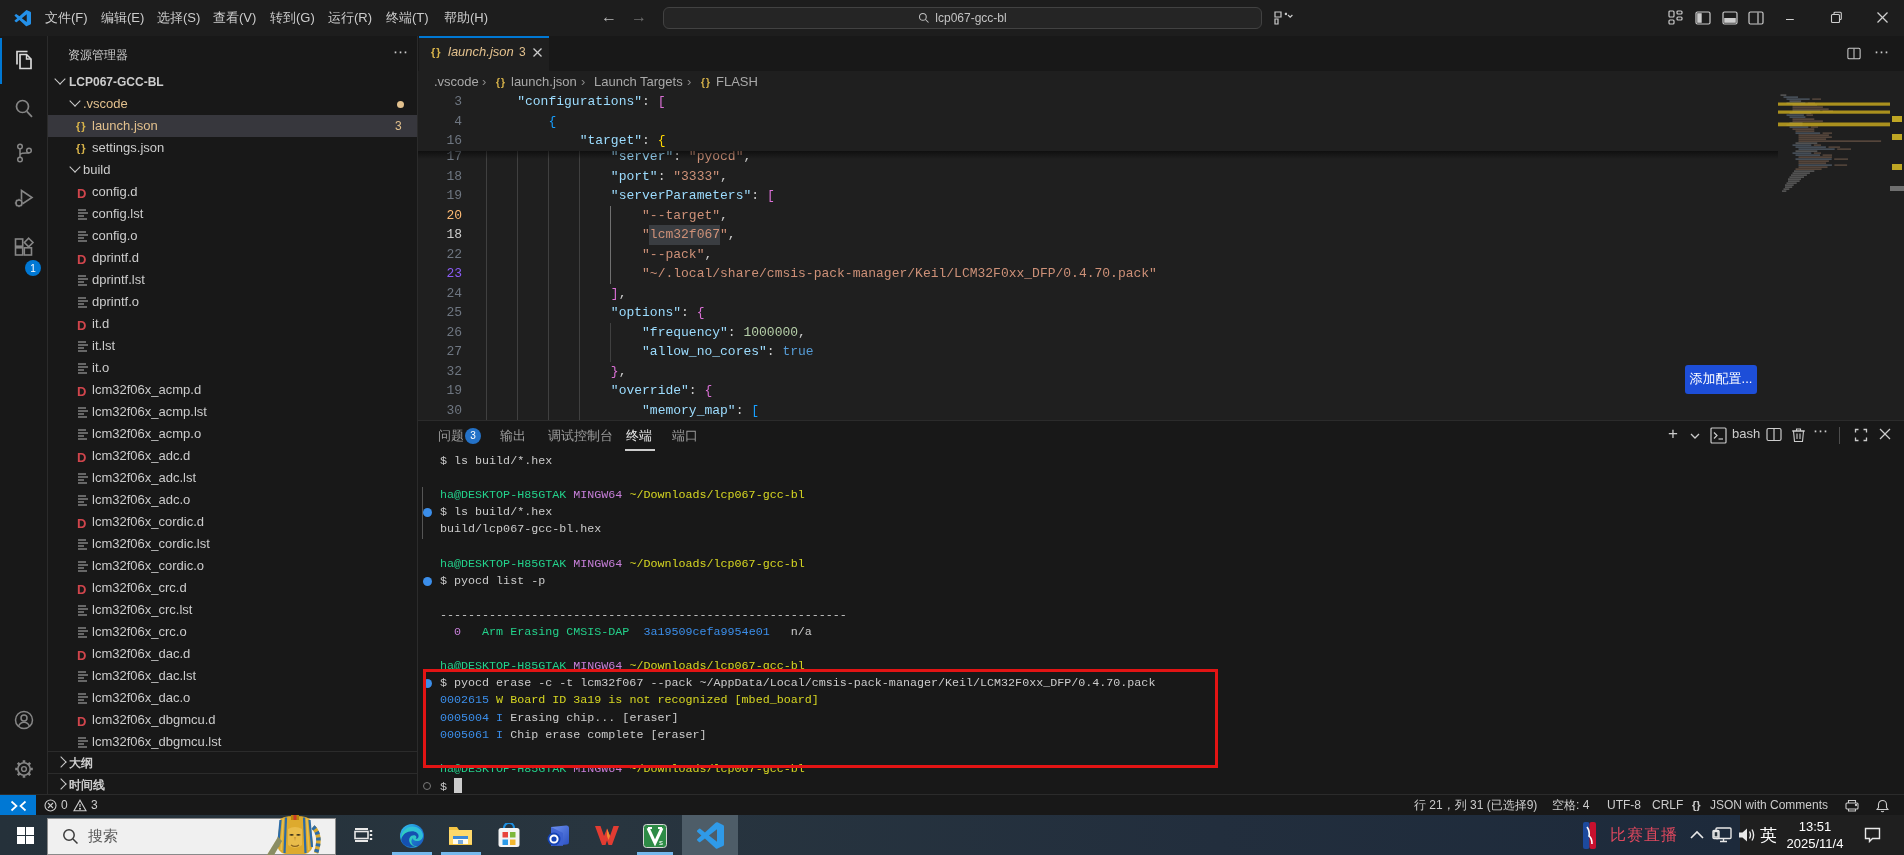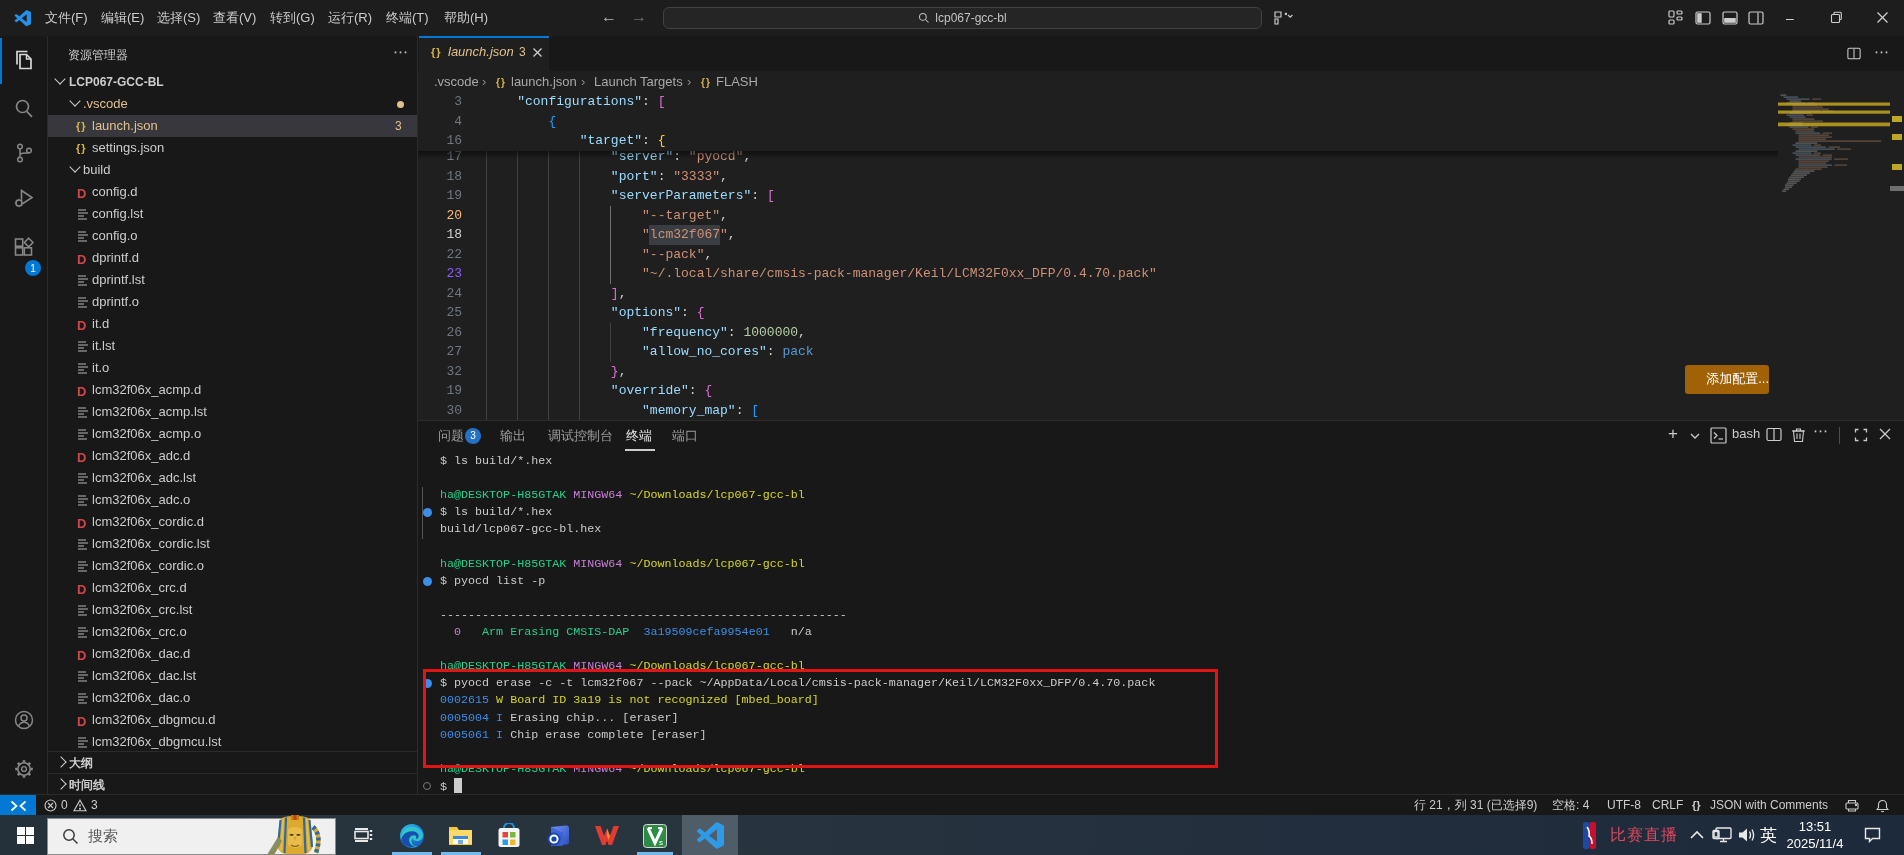--- a/index.html
+++ b/index.html
@@ -35,21 +35,21 @@
 .guide{position:absolute;width:1px;background:#404040}
 
 #panel{position:absolute;left:418px;top:420px;width:1486px;height:374px;background:#181818;border-top:1px solid #2b2b2b}
 .ptab{position:absolute;top:0;height:30px;line-height:30px;font-size:13px;color:#9d9d9d;white-space:nowrap}
 .trow{position:absolute;height:17px;line-height:17px;font-family:"Liberation Mono",monospace;font-size:11.7px;color:#cccccc;white-space:pre}
 .tg{color:#23d18b}.tm{color:#c77fd9}.ty{color:#d7d722}.tb{color:#3b8eea}
 
 #statusbar{position:absolute;left:0;top:794px;width:1904px;height:21px;background:#181818;border-top:1px solid #2b2b2b;color:#cccccc;font-size:12px}
 .sbitem{position:absolute;top:0;height:21px;line-height:20px;white-space:nowrap}
 
-#taskbar{position:absolute;left:0;top:815px;width:1904px;height:40px;background:linear-gradient(90deg,#25313a 0%,#28353f 35%,#222e3d 70%,#1d2a3b 100%)}
+#taskbar{position:absolute;left:0;top:815px;width:1740px;height:40px;background:linear-gradient(90deg,#25313a 0%,#28353f 35%,#222e3d 70%,#1d2a3b 100%)}
 .stripe{position:absolute;top:37px;height:3px;background:#76b9ed}
 </style></head>
 <body>
 <div id="app">
 <div id="titlebar">
   <svg class="abs" style="left:14px;top:10px" width="17" height="17" viewBox="0 0 100 100">
         <path fill="#2490e8" d="M96.5 10.7L76.7 1.2a6 6 0 0 0-6.8 1.2L31.9 37.1 15.3 24.5a4 4 0 0 0-5.1.2L4.9 29.5a4 4 0 0 0 0 5.9L19.3 48 4.9 60.6a4 4 0 0 0 0 5.9l5.3 4.8a4 4 0 0 0 5.1.2l16.6-12.6 38 34.7a6 6 0 0 0 6.8 1.2l19.8-9.5A6 6 0 0 0 100 80V16a6 6 0 0 0-3.5-5.3zM75 70.5L46.2 48 75 25.5z"></path>
       </svg>
   <span class="menu" style="left:45px">文件(F)</span>
   <span class="menu" style="left:101px">编辑(E)</span>
@@ -449,21 +449,21 @@
   <div class="cl" style="left:68px;top:152.5px">                    <span class="s">"--pack"</span>,</div>
   <div class="lnum" style="left:0;top:172.0px;color:#8b5cf6">23</div>
   <div class="cl" style="left:68px;top:172.0px">                    <span class="s">"~/.local/share/cmsis-pack-manager/Keil/LCM32F0xx_DFP/0.4.70.pack"</span></div>
   <div class="lnum" style="left:0;top:191.5px;color:#6e7681">24</div>
   <div class="cl" style="left:68px;top:191.5px">                <span class="b2">]</span>,</div>
   <div class="lnum" style="left:0;top:211.0px;color:#6e7681">25</div>
   <div class="cl" style="left:68px;top:211.0px">                <span class="k">"options"</span>: <span class="b2">{</span></div>
   <div class="lnum" style="left:0;top:230.5px;color:#6e7681">26</div>
   <div class="cl" style="left:68px;top:230.5px">                    <span class="k">"frequency"</span>: <span class="num">1000000</span>,</div>
   <div class="lnum" style="left:0;top:250.0px;color:#6e7681">27</div>
-  <div class="cl" style="left:68px;top:250.0px">                    <span class="k">"allow_no_cores"</span>: <span class="kw">pack</span></div>
+  <div class="cl" style="left:68px;top:250.0px">                    <span class="k">"allow_no_cores"</span>: <span class="kw">true</span></div>
   <div class="lnum" style="left:0;top:269.5px;color:#6e7681">32</div>
   <div class="cl" style="left:68px;top:269.5px">                <span class="b2">}</span>,</div>
   <div class="lnum" style="left:0;top:289.0px;color:#6e7681">19</div>
   <div class="cl" style="left:68px;top:289.0px">                <span class="k">"override"</span>: <span class="b2">{</span></div>
   <div class="lnum" style="left:0;top:308.5px;color:#6e7681">30</div>
   <div class="cl" style="left:68px;top:308.5px">                    <span class="k">"memory_map"</span>: <span class="b3">[</span></div>
   <div class="abs" style="left:0;top:0;width:1360px;height:58.5px;background:#1f1f1f"></div>
   <div class="lnum" style="left:0;top:0.0px;z-index:3">3</div>
   <div class="cl" style="left:68px;top:0.0px;z-index:3">    <span class="k">"configurations"</span>: <span class="b2">[</span></div>
   <div class="lnum" style="left:0;top:19.5px;z-index:3">4</div>
@@ -535,21 +535,21 @@
         <rect x="5.5" y="96.5" width="5.8" height="1.2" fill="#9a9a9a" opacity="0.6"></rect>
         <rect x="4.0" y="98.5" width="4.3" height="1.2" fill="#9a9a9a" opacity="0.6"></rect>
         <rect x="0" y="10.5" width="112" height="3.2" fill="#c3a51f" opacity="0.85"></rect>
         <rect x="0" y="18.5" width="112" height="3.2" fill="#c3a51f" opacity="0.85"></rect>
         <rect x="0" y="30.5" width="112" height="3.8" fill="#c3a51f" opacity="0.85"></rect>
       </svg>
   <div class="abs" style="left:1474px;top:24px;width:10px;height:6px;background:#bfa624"></div>
   <div class="abs" style="left:1474px;top:42px;width:10px;height:6px;background:#bfa624"></div>
   <div class="abs" style="left:1474px;top:72px;width:10px;height:6px;background:#bfa624"></div>
   <div class="abs" style="left:1472px;top:94px;width:14px;height:5px;background:#6f6f6f"></div>
-  <div class="abs" style="left:1267px;top:273px;width:84px;height:29px;background:#a16207;border-radius:3px;color:#ffffff;font-size:13px;text-align:right;line-height:28px;z-index:5">添加配置...</div>
+  <div class="abs" style="left:1267px;top:273px;width:72px;height:29px;background:#1d4ed8;border-radius:3px;color:#ffffff;font-size:13px;text-align:center;line-height:28px;z-index:5">添加配置...</div>
 </div>
 <div id="panel">
   <div class="ptab" style="left:20px">问题</div>
   <div class="abs" style="left:47px;top:7px;width:16px;height:16px;border-radius:50%;background:#2472c8;color:#fff;font-size:10px;text-align:center;line-height:16px">3</div>
   <div class="ptab" style="left:82px">输出</div>
   <div class="ptab" style="left:130px">调试控制台</div>
   <div class="ptab" style="left:208px;color:#e7e7e7">终端</div>
   <div class="abs" style="left:207px;top:28px;width:30px;height:1.5px;background:#cccccc"></div>
   <div class="ptab" style="left:254px">端口</div>
   <span class="abs" style="left:1250px;top:3px;color:#cccccc;font-size:17px;font-weight:400">+</span>

